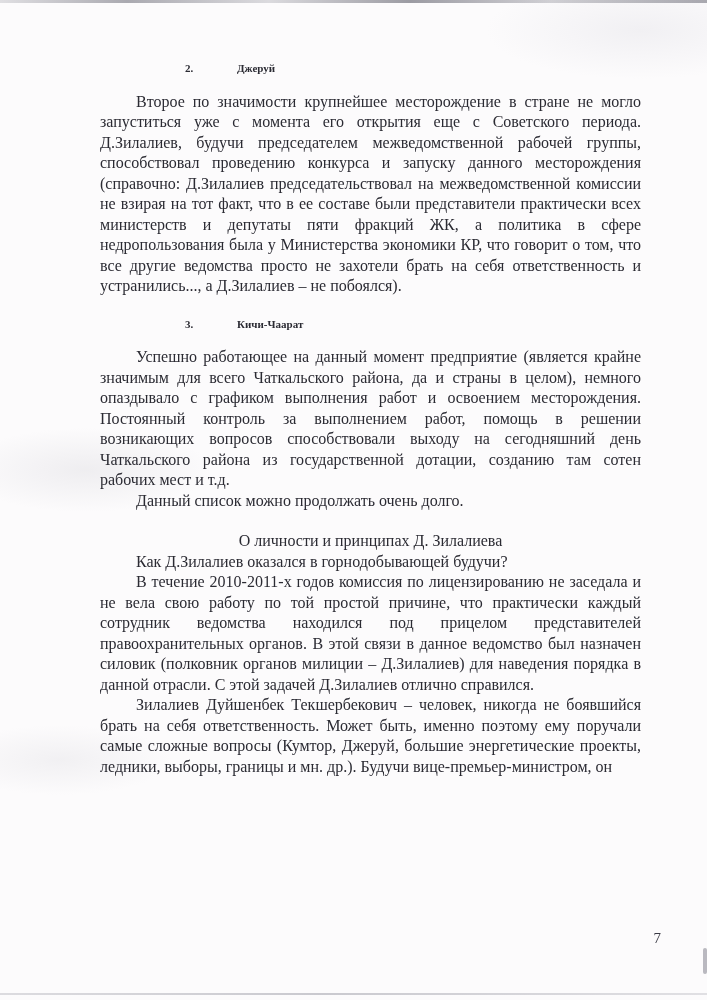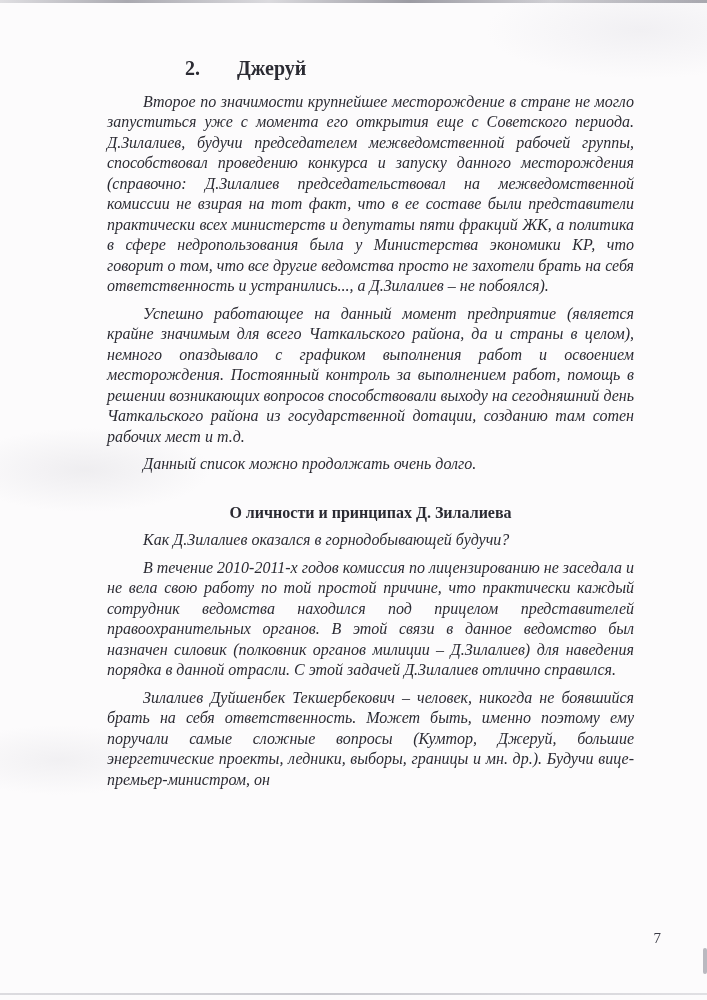--- a/index.html
+++ b/index.html
@@ -46,43 +46,42 @@
     position: absolute;
     left: 100px;
     top: 58px;
     width: 541px;
     font-size: 16px;
     line-height: 20.5px;
     text-align: justify;
   }
 
   p.para {
-    margin: 7px;
+    margin: 0;
     text-indent: 36px;
-    font-style: italic;
   }
   .mt { margin-top: 12px; }
 
   .num-heading {
     margin: 0 0 13px 0;
-    font-size: 20px;
+    font-size: 11px;
     font-weight: bold;
     text-align: left;
   }
   .num-heading .h-num {
     display: inline-block;
     margin-left: 85px;
     width: 52px;
   }
   .num-heading.second { margin-top: 17px; }
 
   .center-heading {
-    margin: 28px 0 0 0;
+    margin: 20px 0 0 0;
     font-size: 16px;
-    font-weight: bold;
+    font-weight: normal;
     text-align: center;
     text-indent: 0;
   }
 
   .page-number {
     position: absolute;
     right: 46px;
     top: 930px;
     font-size: 15px;
     color: #3a3a44;
@@ -94,20 +93,21 @@
 <div class="sheet">
 
   <div class="scan-edge-top"></div>
 
   <div class="content">
 
     <h2 class="num-heading"><span class="h-num">2.</span><span class="h-title">Джеруй</span></h2>
 
     <p class="para">Второе по значимости крупнейшее месторождение в стране не могло запуститься уже с момента его открытия еще с Советского периода. Д.Зилалиев, будучи председателем межведомственной рабочей группы, способствовал проведению конкурса и запуску данного месторождения (справочно: Д.Зилалиев председательствовал на межведомственной комиссии не взирая на тот факт, что в ее составе были представители практически всех министерств и депутаты пяти фракций ЖК, а политика в сфере недропользования была у Министерства экономики КР, что говорит о том, что все другие ведомства просто не захотели брать на себя ответственность и устранились..., а Д.Зилалиев – не побоялся).</p>
 
+    <h2 class="num-heading second"><span class="h-num">3.</span><span class="h-title">Кичи-Чаарат</span></h2>
 
     <p class="para">Успешно работающее на данный момент предприятие (является крайне значимым для всего Чаткальского района, да и страны в целом), немного опаздывало с графиком выполнения работ и освоением месторождения. Постоянный контроль за выполнением работ, помощь в решении возникающих вопросов способствовали выходу на сегодняшний день Чаткальского района из государственной дотации, созданию там сотен рабочих мест и т.д.</p>
     <p class="para">Данный список можно продолжать очень долго.</p>
 
     <h3 class="center-heading">О личности и принципах Д. Зилалиева</h3>
 
     <p class="para mt">Как Д.Зилалиев оказался в горнодобывающей будучи?</p>
     <p class="para mt">В течение 2010-2011-х годов комиссия по лицензированию не заседала и не вела свою работу по той простой причине, что практически каждый сотрудник ведомства находился под прицелом представителей правоохранительных органов. В этой связи в данное ведомство был назначен силовик (полковник органов милиции – Д.Зилалиев) для наведения порядка в данной отрасли. С этой задачей Д.Зилалиев отлично справился.</p>
     <p class="para mt">Зилалиев Дуйшенбек Текшербекович – человек, никогда не боявшийся брать на себя ответственность. Может быть, именно поэтому ему поручали самые сложные вопросы (Кумтор, Джеруй, большие энергетические проекты, ледники, выборы, границы и мн. др.). Будучи вице-премьер-министром, он</p>
 

